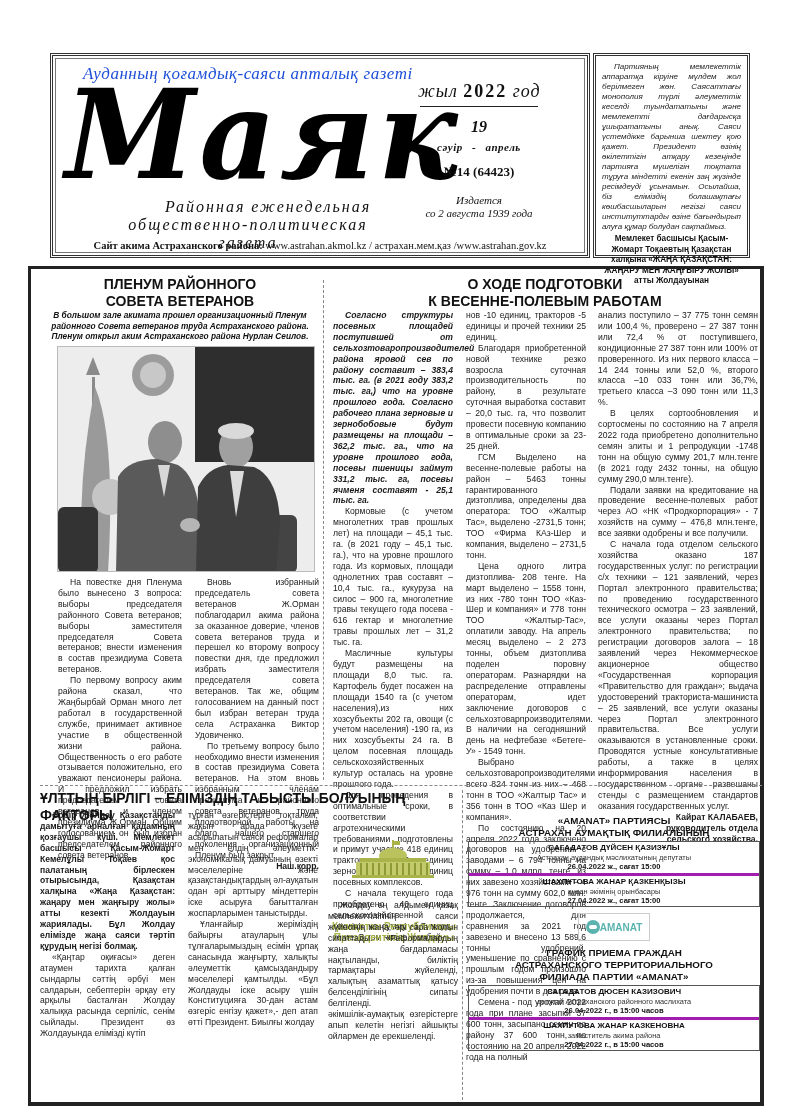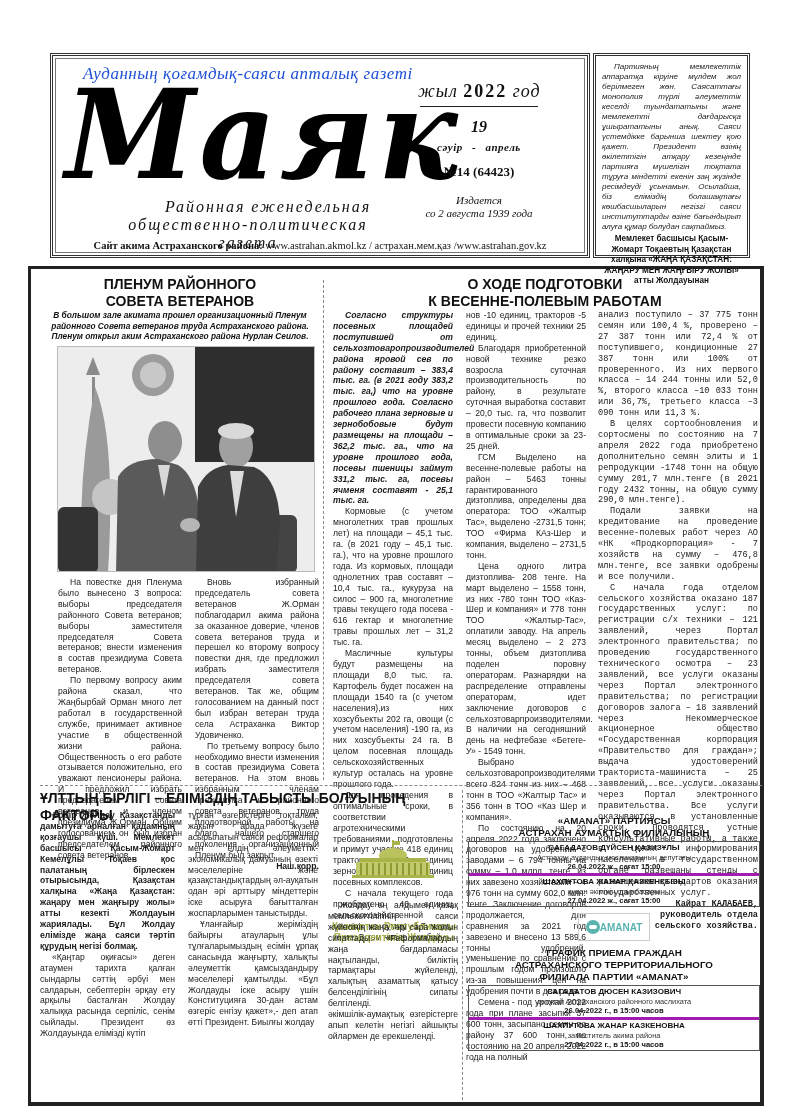--- a/index.html
+++ b/index.html
@@ -49,21 +49,21 @@
   #a1-lead { left: 40px; top: 310px; width: 280px; font-size: 8.3px; line-height: 10.6px; font-weight: bold; font-style: italic; text-align: center; }
   #a1-photo { left: 57px; top: 346px; width: 258px; height: 226px; background: #e9e9e9; overflow: hidden; border: 1px solid #bbb; }
   #a1-col1 { left: 58px; top: 577px; width: 124px; }
   #a1-col2 { left: 195px; top: 577px; width: 124px; }
   #divider-a1 { left: 323px; top: 280px; width: 1px; height: 500px; }
 
   
   #a2-title { left: 330px; top: 276px; width: 430px; font-size: 14px; line-height: 17px; }
   #a2-col1 { left: 333px; top: 310px; width: 120px; }
   #a2-col2 { left: 466px; top: 310px; width: 120px; }
-  #a2-col3 { left: 598px; top: 310px; width: 160px; font-family: Liberation Mono, monospace; }
+  #a2-col3 { left: 598px; top: 310px; width: 160px; }
 
   #divider-mid { left: 40px; top: 785px; width: 722px; height: 1px; }
 
   
   #a3-title { left: 40px; top: 790px; width: 440px; font-size: 14px; line-height: 17px; text-align: left; }
   #a3-col1 { left: 40px; top: 810px; width: 135px; }
   #a3-col2 { left: 188px; top: 810px; width: 130px; }
   #a3-col3 { left: 328px; top: 900px; width: 130px; }
   #a3-emblem { left: 330px; top: 840px; width: 128px; height: 60px; }
   #divider-a3 { left: 462px; top: 790px; width: 1px; height: 310px; }

